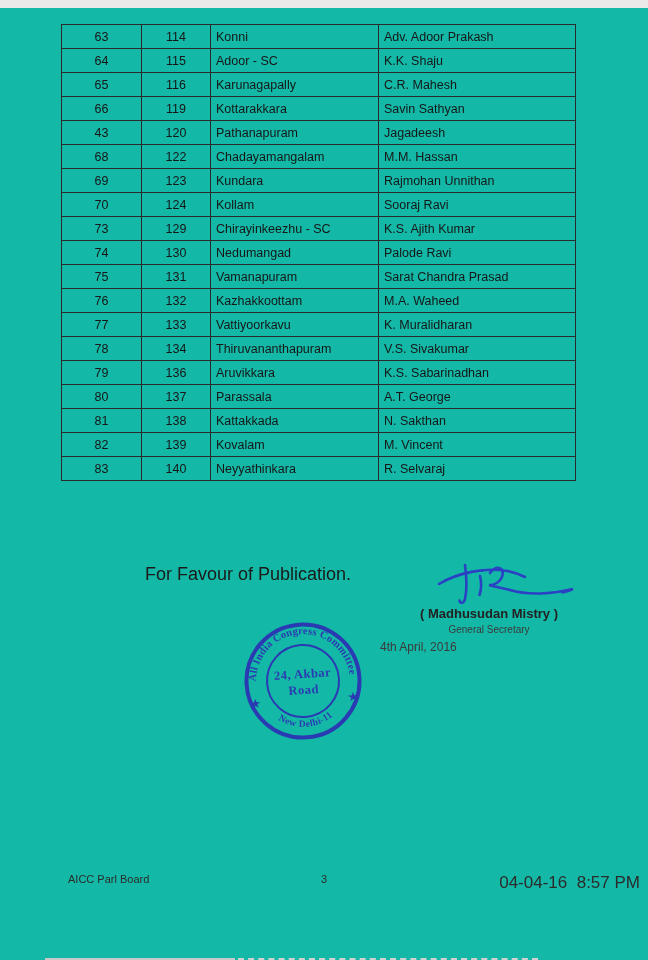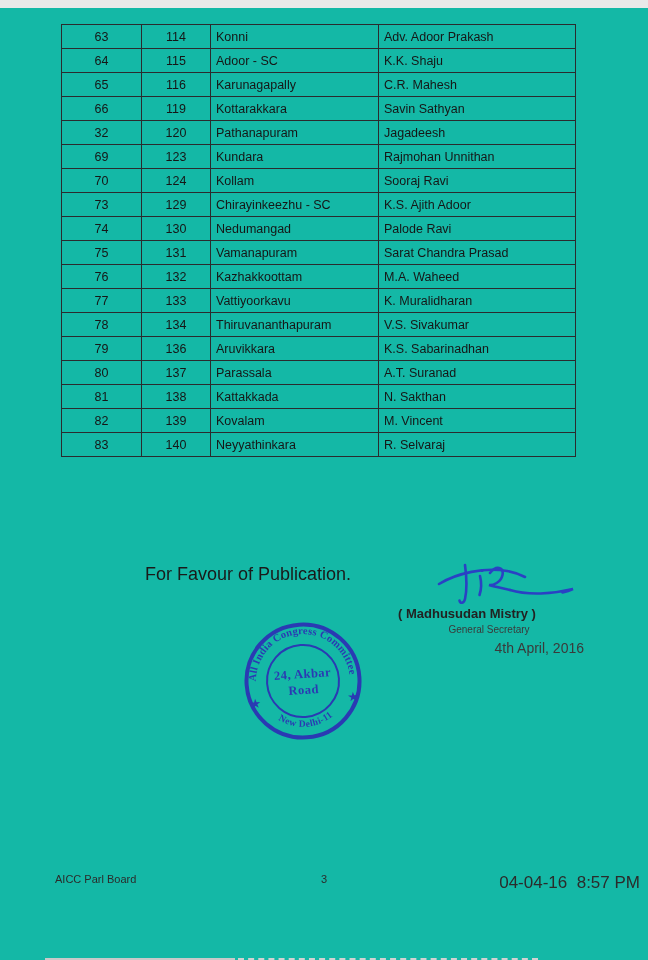--- a/index.html
+++ b/index.html
@@ -24,44 +24,44 @@
   }
   td.c{text-align:center;padding:0;}
   
   .pub-note{
     position:absolute;left:145px;top:556px;
     font-size:18px;font-weight:normal;color:#1a1a1a;
   }
   
   .sig-svg{position:absolute;left:413px;top:546px;}
   .sig-name{
-    position:absolute;left:398px;top:598px;width:182px;
+    position:absolute;left:398px;top:598px;width:182px;text-align:center;
     font-size:13px;font-weight:bold;color:#222;
   }
   .sig-title{
     position:absolute;left:398px;top:616px;width:182px;text-align:center;
     font-size:10px;color:#3a3a3a;
   }
   .sig-date{
-    position:absolute;left:402px;top:632px;width:182px;text-align:right;
-    font-size:14px;color:#3a3a3a;
+    position:absolute;left:380px;top:632px;width:182px;text-align:left;
+    font-size:12px;color:#3a3a3a;
   }
   
   .stamp-svg{
     position:absolute;left:223px;top:593px;
     transform:rotate(-4deg);
     opacity:0.93;
   }
   .stamp-svg text{
     font-family:"Liberation Serif", serif;
     font-weight:bold;
   }
   
   .footer-left{
-    position:absolute;left:55px;top:865px;
+    position:absolute;left:68px;top:865px;
     font-size:11px;color:#2b2b2b;
   }
   .footer-page{
     position:absolute;left:0;top:865px;width:648px;text-align:center;
     font-size:11px;color:#2b2b2b;
   }
   .footer-right{
     position:absolute;right:8px;top:865px;
     font-size:17px;color:#2b2b2b;white-space:pre;
   }
@@ -106,42 +106,48 @@
       <td>Karunagapally</td>
       <td>C.R. Mahesh</td>
     </tr>
         <tr>
       <td class="c">66</td>
       <td class="c">119</td>
       <td>Kottarakkara</td>
       <td>Savin Sathyan</td>
     </tr>
         <tr>
-      <td class="c">32</td>
+      <td class="c">43</td>
       <td class="c">120</td>
       <td>Pathanapuram</td>
       <td>Jagadeesh</td>
+    </tr>
+        <tr>
+      <td class="c">68</td>
+      <td class="c">122</td>
+      <td>Chadayamangalam</td>
+      <td>M.M. Hassan</td>
     </tr>
         <tr>
       <td class="c">69</td>
       <td class="c">123</td>
       <td>Kundara</td>
       <td>Rajmohan Unnithan</td>
     </tr>
         <tr>
       <td class="c">70</td>
       <td class="c">124</td>
       <td>Kollam</td>
       <td>Sooraj Ravi</td>
     </tr>
         <tr>
       <td class="c">73</td>
       <td class="c">129</td>
       <td>Chirayinkeezhu - SC</td>
-      <td>K.S. Ajith Adoor</td>
+      <td>K.S. Ajith Kumar</td>
     </tr>
         <tr>
       <td class="c">74</td>
       <td class="c">130</td>
       <td>Nedumangad</td>
       <td>Palode Ravi</td>
     </tr>
         <tr>
       <td class="c">75</td>
       <td class="c">131</td>
@@ -169,21 +175,21 @@
         <tr>
       <td class="c">79</td>
       <td class="c">136</td>
       <td>Aruvikkara</td>
       <td>K.S. Sabarinadhan</td>
     </tr>
         <tr>
       <td class="c">80</td>
       <td class="c">137</td>
       <td>Parassala</td>
-      <td>A.T. Suranad</td>
+      <td>A.T. George</td>
     </tr>
         <tr>
       <td class="c">81</td>
       <td class="c">138</td>
       <td>Kattakkada</td>
       <td>N. Sakthan</td>
     </tr>
         <tr>
       <td class="c">82</td>
       <td class="c">139</td>

